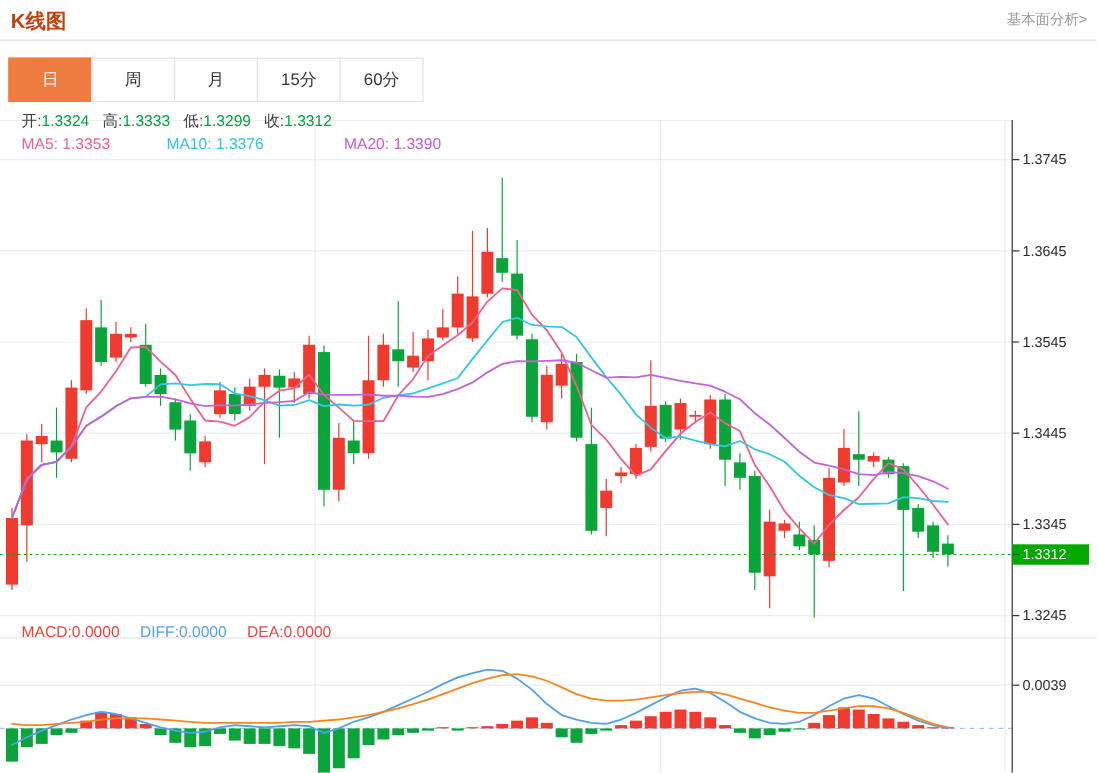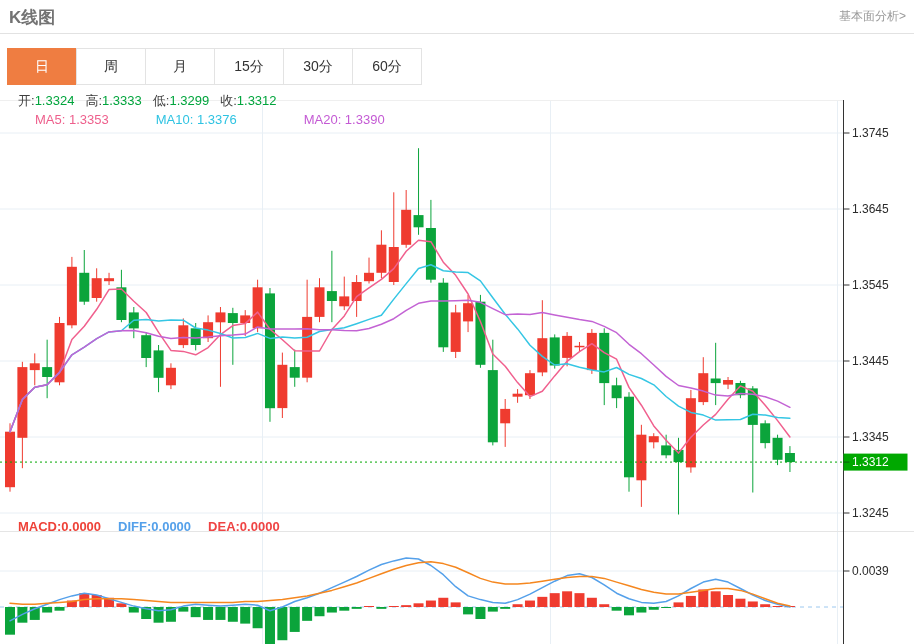--- a/index.html
+++ b/index.html
@@ -1,50 +1,49 @@
 <!DOCTYPE html>
 <html><head>
 <meta charset="utf-8">
 <style>
   html,body{margin:0;padding:0;background:#fff;}
   .page{position:relative;width:914px;height:644px;background:#fff;overflow:hidden;
         font-family:"Liberation Sans","DejaVu Sans",sans-serif;}
-  .title{position:absolute;left:9px;top:6px;font-size:17px;font-weight:bold;color:#737373;}
+  .title{position:absolute;left:9px;top:6px;font-size:17px;font-weight:bold;color:#c2410c;}
   .top-link{position:absolute;right:8px;top:8px;font-size:12px;color:#999;cursor:pointer;}
   .divider{position:absolute;left:0;top:33px;width:914px;height:1px;background:#e2e2e2;}
   .tabs{position:absolute;left:7px;top:48px;display:flex;}
   .tab{box-sizing:border-box;width:70px;height:37px;line-height:35px;text-align:center;
        font-size:14px;color:#333;background:#fff;border:1px solid #e3e3e3;margin-left:-1px;cursor:pointer;}
   .tab:first-child{margin-left:0;}
   .tab.active{background:#ef7d41;border-color:#ef7d41;color:#fff;}
   .chart-wrap{position:absolute;left:0;top:100px;width:914px;height:610px;}
   .legend{position:absolute;pointer-events:none;white-space:nowrap;}
   .legend-ohlc{left:18px;top:92px;font-size:13px;}
   .legend-ohlc .pair{margin-right:11px;text-align:right;}
   .legend-ohlc .lbl{color:#404040;}
   .legend-ohlc .val{color:#00a43c;}
   .legend-ma{left:18px;top:112px;font-size:13px;}
   .legend-ma span{margin-right:19px;}
   .legend-macd{left:18px;top:519px;font-size:13px;}
-  .legend-macd span{margin-right:17px;font-weight:bold;}
+  .legend-macd span{margin-right:17px;}
   svg text{font-family:"Liberation Sans","DejaVu Sans",sans-serif;}
 </style>
 </head>
 <body>
 
 <div class="page">
   <div class="title">K线图</div>
   <div class="top-link">基本面分析&gt;</div>
   <div class="divider"></div>
   <div class="tabs" id="tabs">
       <div class="tab active">日</div>
       <div class="tab">周</div>
       <div class="tab">月</div>
       <div class="tab">15分</div>
-      <div class="tab">30分</div>
       <div class="tab">60分</div>
     </div>
 
   <div class="chart-wrap">
     <svg id="chart-svg" width="914" height="559" viewBox="0 0 914 559">
         <line x1="262.5" y1="0" x2="262.5" y2="553" stroke="#e8eff5" stroke-width="1"></line>
         <line x1="550.5" y1="0" x2="550.5" y2="553" stroke="#e8eff5" stroke-width="1"></line>
         <line x1="837.5" y1="0" x2="837.5" y2="553" stroke="#e8eff5" stroke-width="1"></line>
         <line x1="0" y1="33" x2="843.5" y2="33" stroke="#e8eff5" stroke-width="1"></line>
         <line x1="0" y1="109.00000000000007" x2="843.5" y2="109.00000000000007" stroke="#e8eff5" stroke-width="1"></line>
@@ -276,15 +275,15 @@
         <text x="852" y="475.003" fill="#2b2b2b" font-size="12" text-anchor="start" font-weight="normal">0.0039</text>
         <line x1="843.5" y1="550.381" x2="849.5" y2="550.381" stroke="#333333" stroke-width="1"></line>
         <text x="852" y="554.381" fill="#2b2b2b" font-size="12" text-anchor="start" font-weight="normal">-0.0047</text>
         <rect x="843.5" y="353.6" width="64" height="17" fill="#00a800"></rect>
         <line x1="843.5" y1="362.0800000000009" x2="849.5" y2="362.0800000000009" stroke="#0b5b0b" stroke-width="1"></line>
         <text x="852" y="366.0800000000009" fill="#ffffff" font-size="12" text-anchor="start" font-weight="normal">1.3312</text>
       </svg>
   </div>
 
   <div class="legend legend-ohlc" id="legend-ohlc"><span class="pair"><span class="lbl">开:</span><span class="val" style="color: rgb(0, 164, 60);">1.3324</span></span><span class="pair"><span class="lbl">高:</span><span class="val" style="color: rgb(0, 164, 60);">1.3333</span></span><span class="pair"><span class="lbl">低:</span><span class="val" style="color: rgb(0, 164, 60);">1.3299</span></span><span class="pair"><span class="lbl">收:</span><span class="val" style="color: rgb(0, 164, 60);">1.3312</span></span></div>
-  <div class="legend legend-ma" id="legend-ma"><span style="color: rgb(238, 95, 140); margin-left: 17px;">MA5: 1.3353</span><span style="color: rgb(46, 195, 226); padding-left: 28px;">MA10: 1.3376</span><span style="color: rgb(196, 90, 212); margin-left: 48px;">MA20: 1.3390</span></div>
+  <div class="legend legend-ma" id="legend-ma"><span style="color: rgb(238, 95, 140);">MA5: 1.3353</span><span style="color: rgb(46, 195, 226); padding-left: 28px;">MA10: 1.3376</span><span style="color: rgb(196, 90, 212); margin-left: 48px;">MA20: 1.3390</span></div>
   <div class="legend legend-macd" id="legend-macd"><span style="color: rgb(238, 66, 56);">MACD:0.0000</span><span style="color: rgb(84, 160, 234);">DIFF:0.0000</span><span style="color: #ef4444;">DEA:0.0000</span></div>
 </div>
 
 </body></html>

